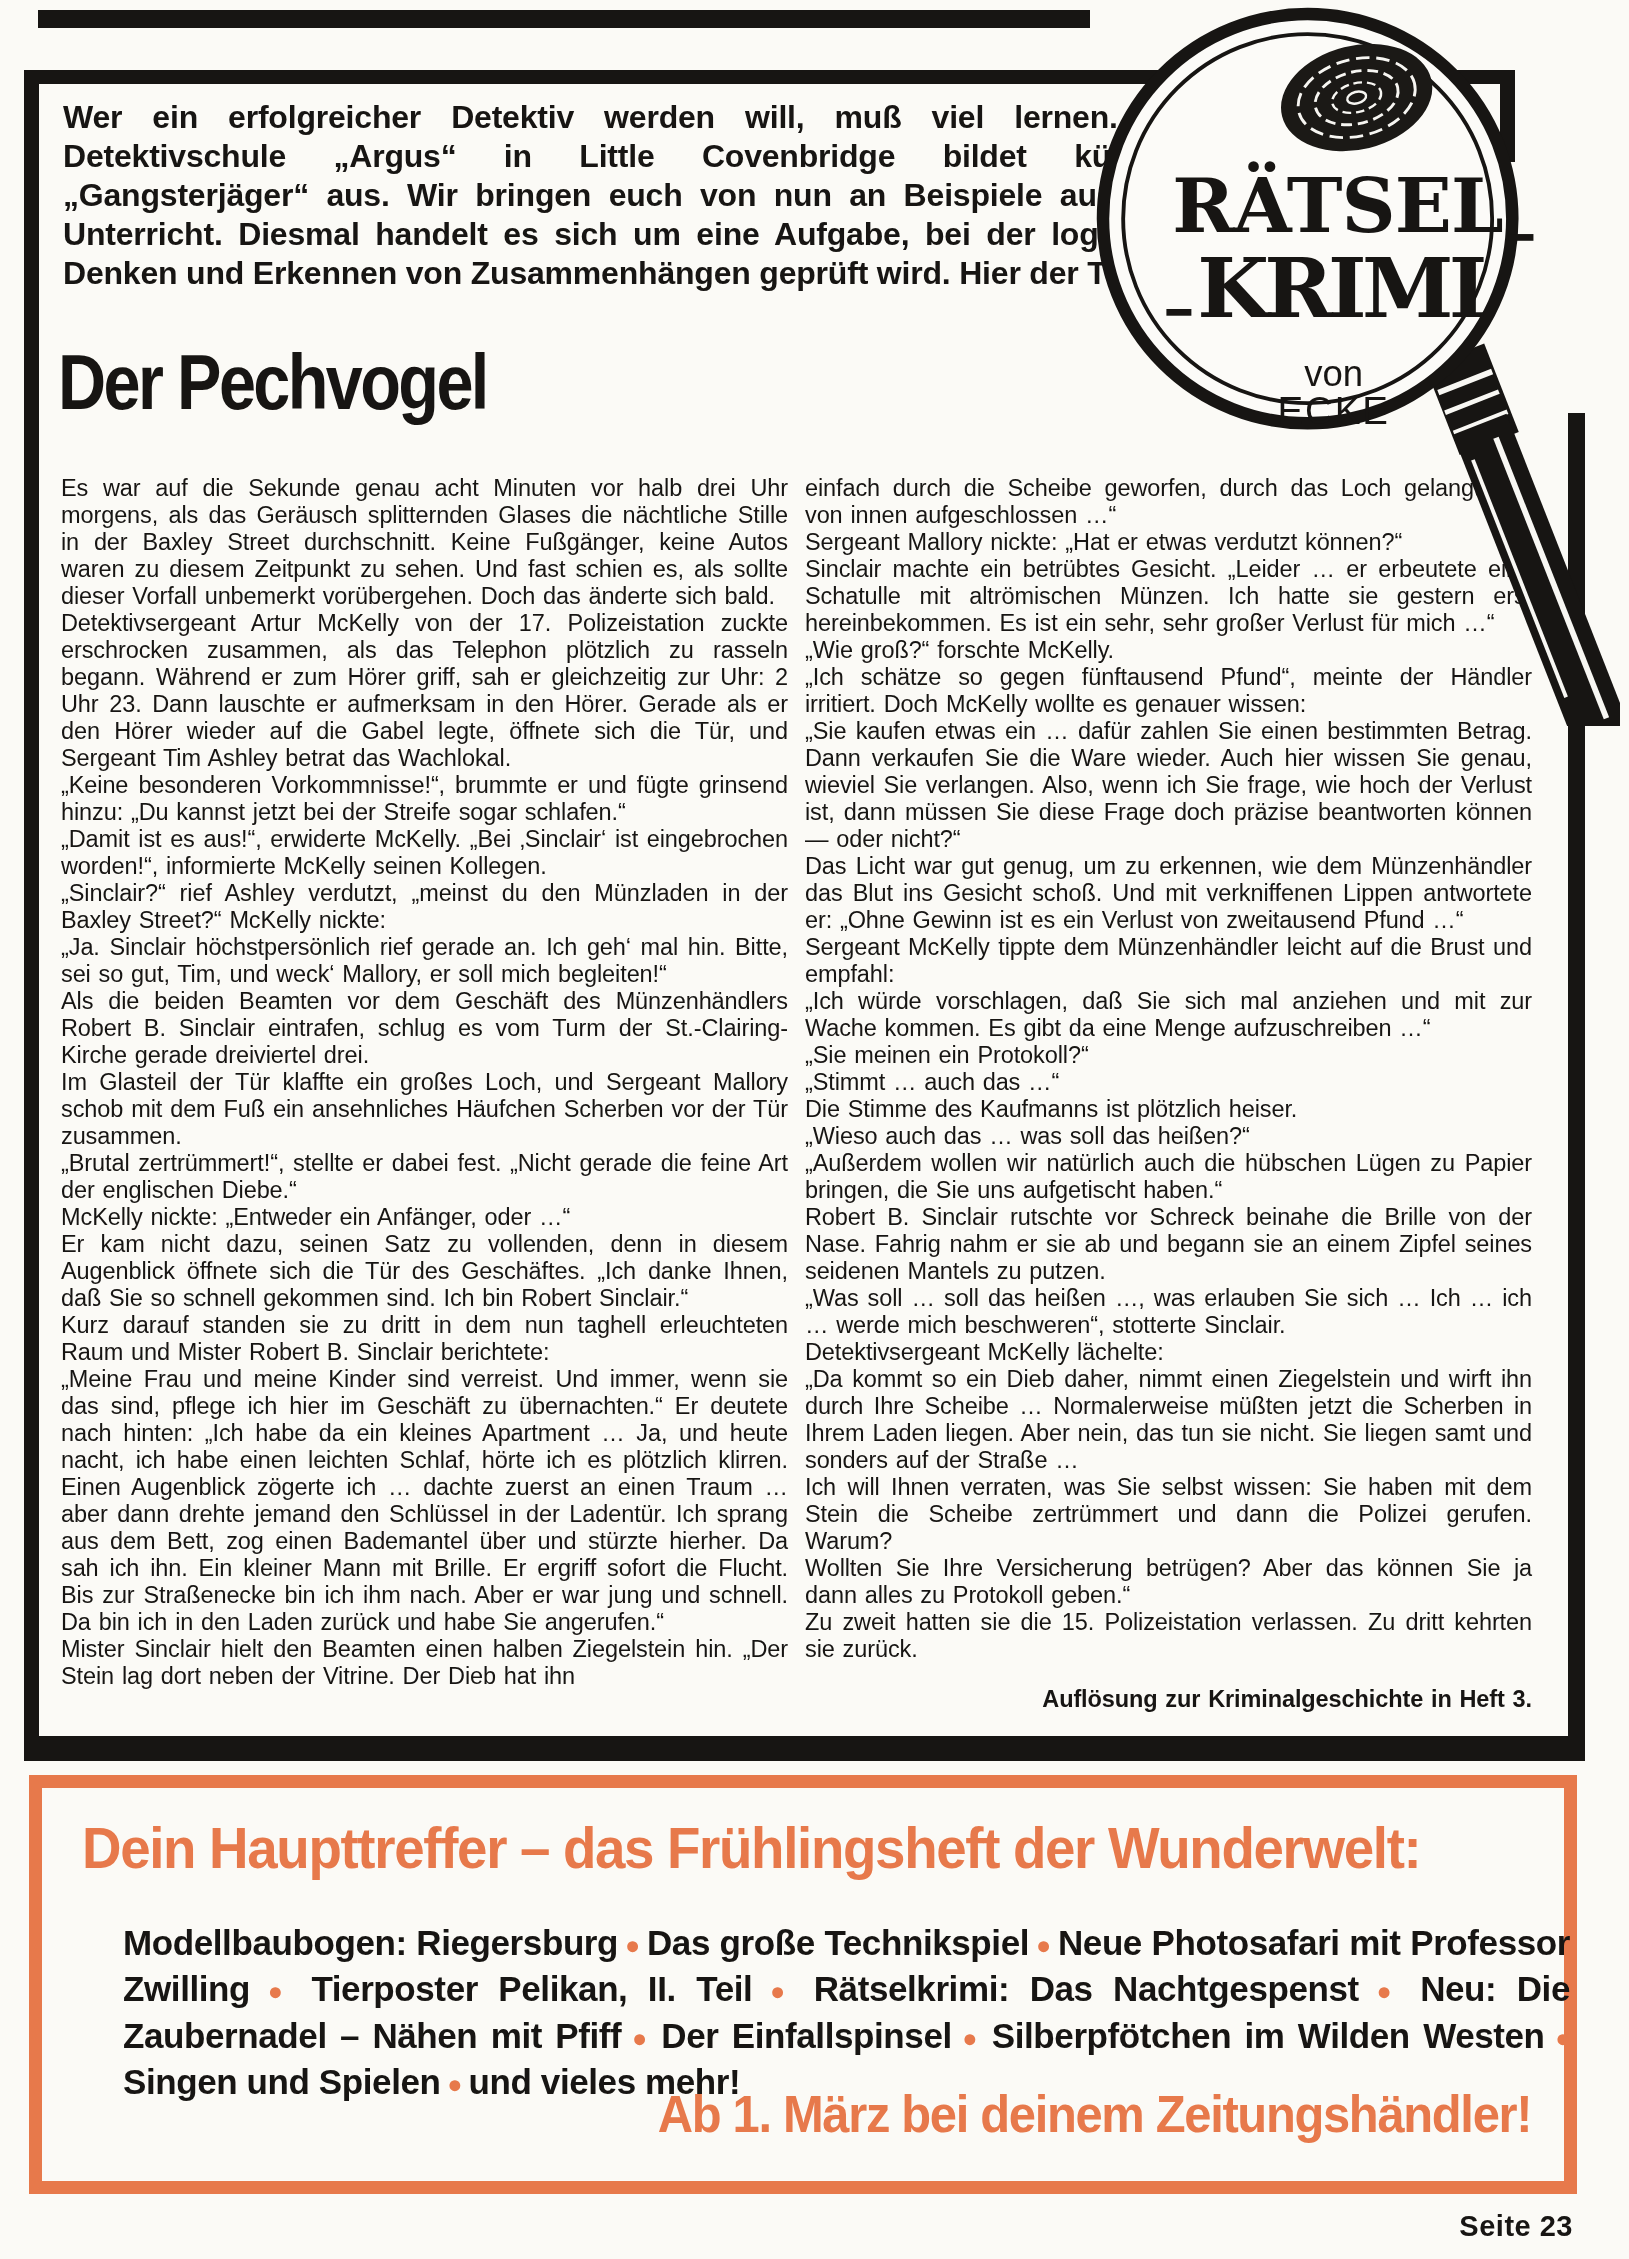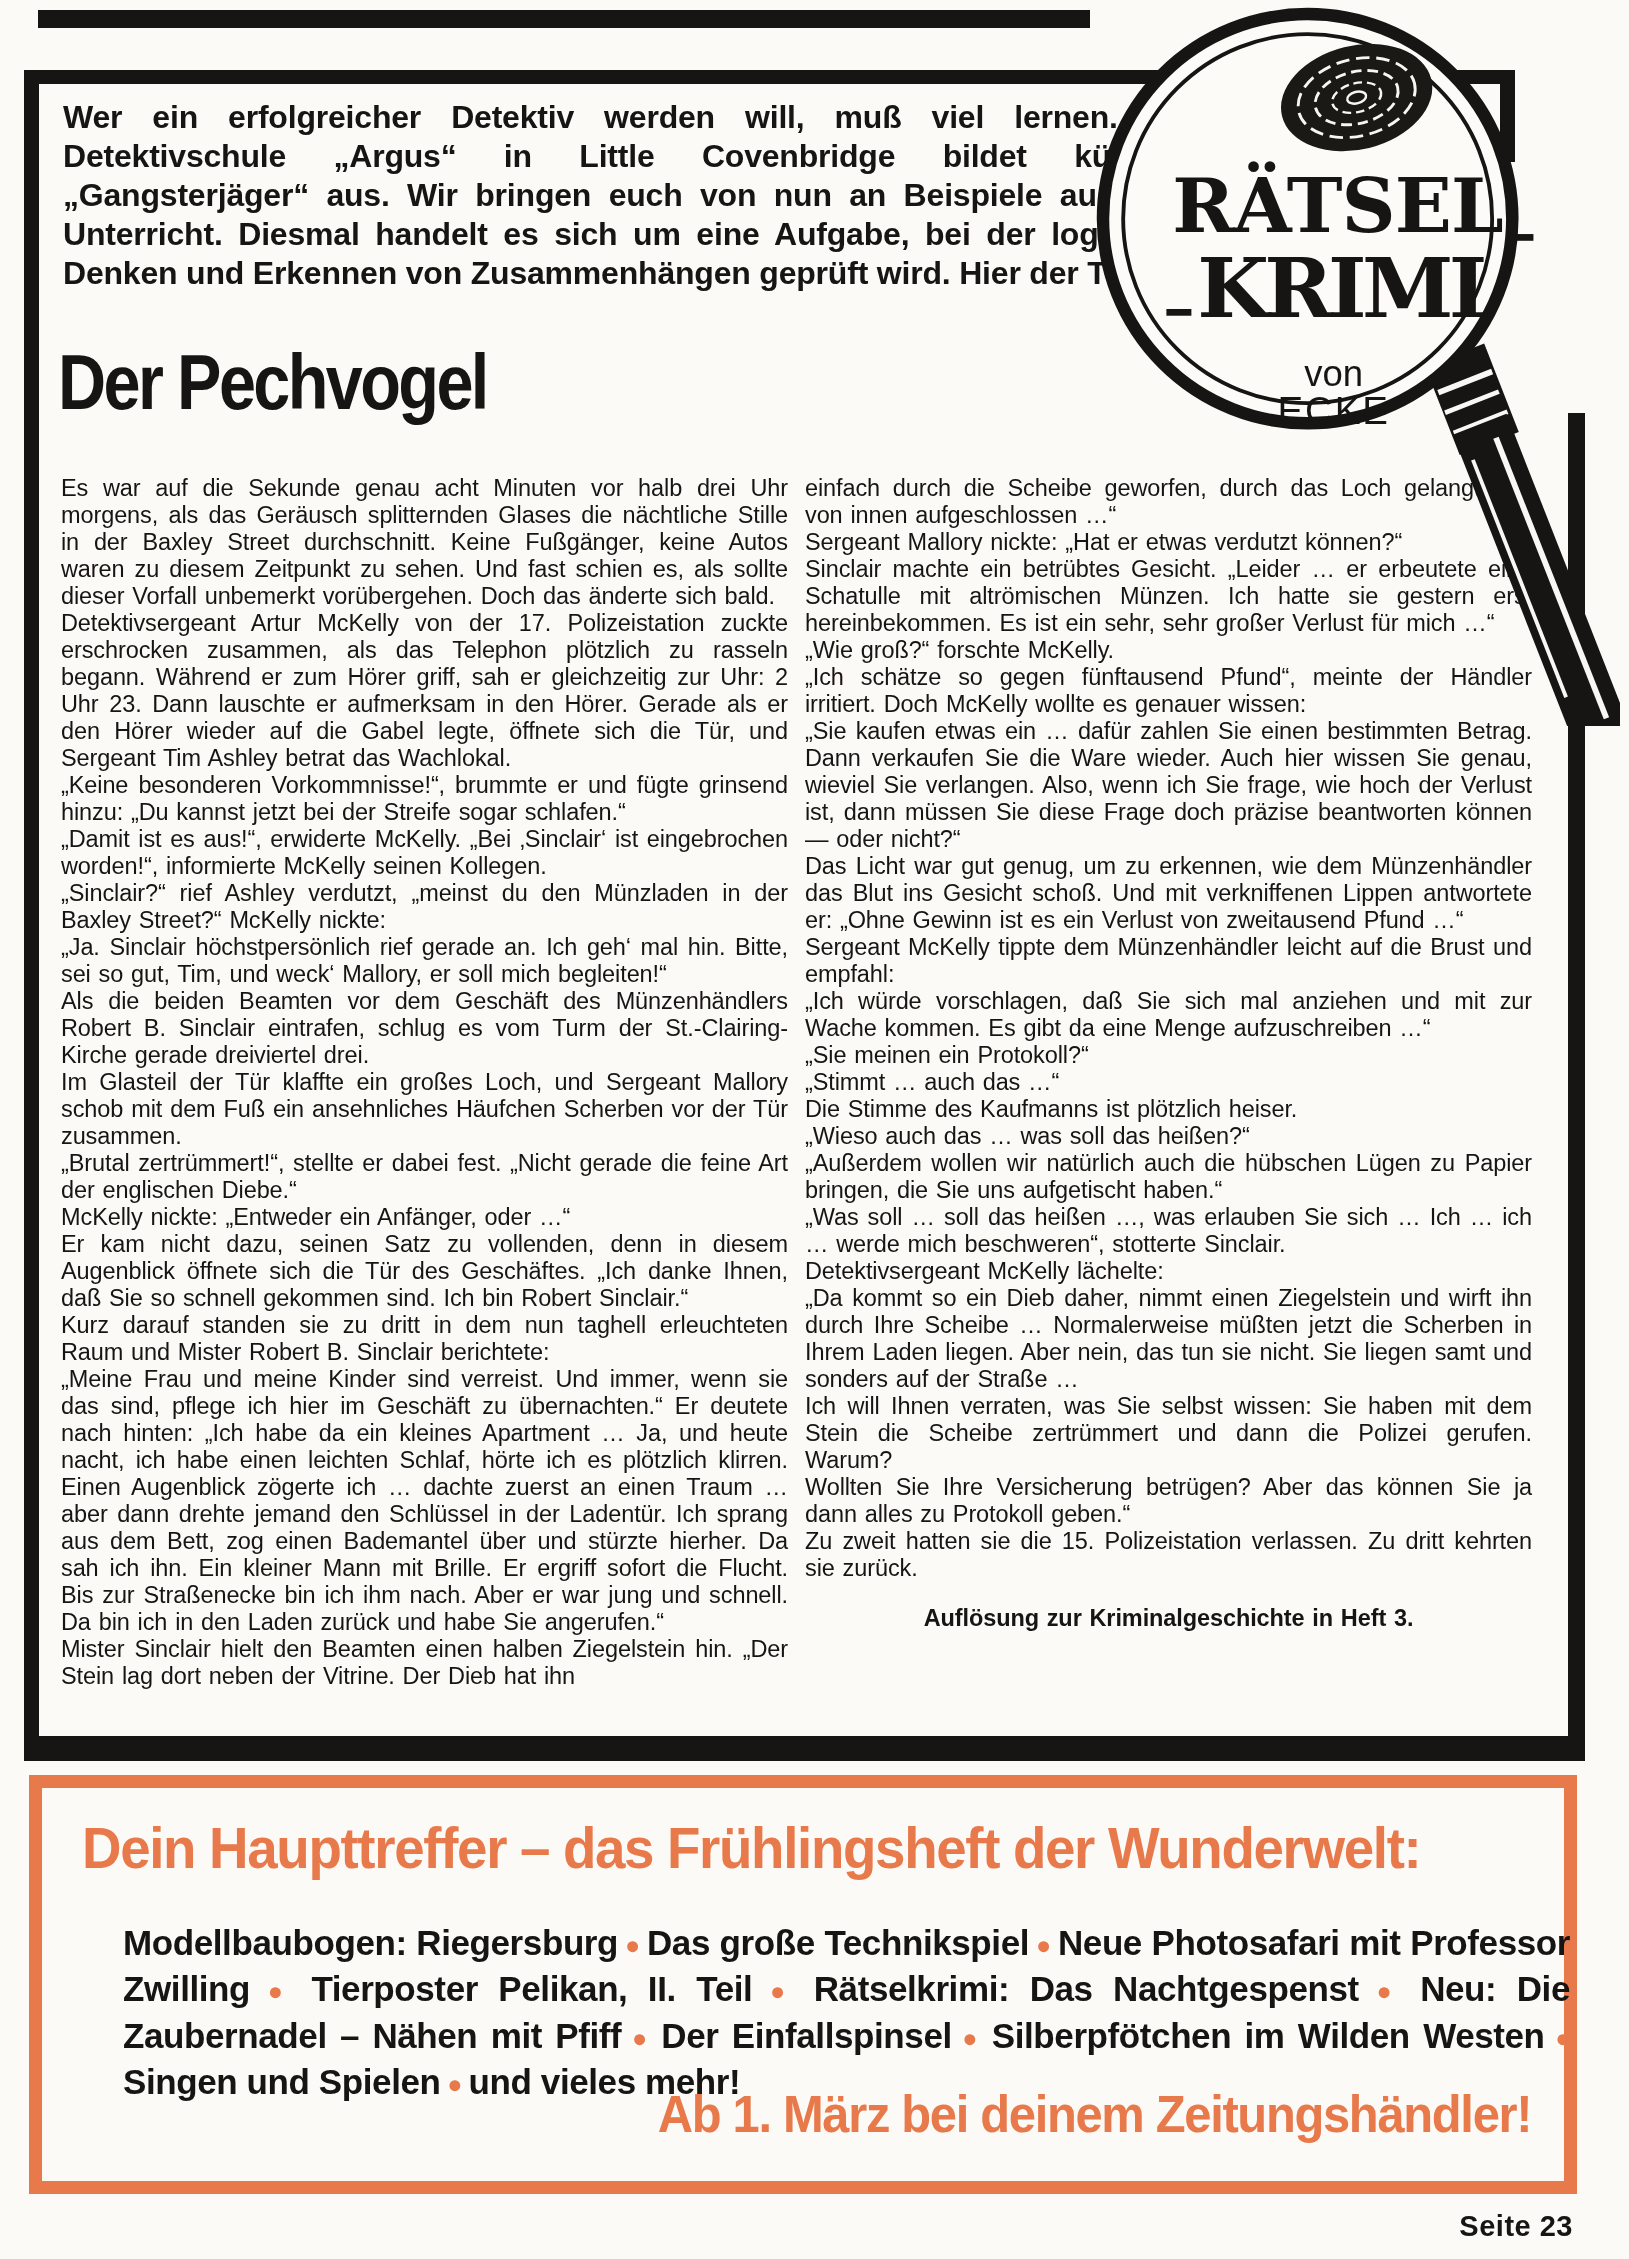--- a/index.html
+++ b/index.html
@@ -26,21 +26,21 @@
   }
   .col{
     position:absolute;top:475px;width:727px;
     font-size:23.5px;line-height:27px;text-align:justify;
     letter-spacing:-0.1px;word-spacing:1.4px;
   }
   .col-left{left:61px;}
   .col-right{left:805px;}
   .col p{margin:0;padding:0;}
   .story-footer{
-    margin-top:23px;font-weight:bold;text-align:center;font-size:23.5px;
+    margin-top:23px;font-weight:bold;text-align:right;font-size:23.5px;
   }
   
   .logo-svg{position:absolute;left:1076px;top:-9.6px;width:544px;height:736px;pointer-events:none;}
   
   .promo{
     position:absolute;left:29px;top:1775px;width:1522px;height:393px;
     border:13.4px solid #e7794b;background:transparent;
   }
   .promo-heading{
     position:absolute;left:40px;top:27px;
@@ -105,20 +105,21 @@
       <p class="para">„Ich schätze so gegen fünftausend Pfund“, meinte der Händler irritiert. Doch McKelly wollte es genauer wissen:</p>
       <p class="para">„Sie kaufen etwas ein … dafür zahlen Sie einen bestimmten Betrag. Dann verkaufen Sie die Ware wieder. Auch hier wissen Sie genau, wieviel Sie verlangen. Also, wenn ich Sie frage, wie hoch der Verlust ist, dann müssen Sie diese Frage doch präzise beantworten können — oder nicht?“</p>
       <p class="para">Das Licht war gut genug, um zu erkennen, wie dem Münzenhändler das Blut ins Gesicht schoß. Und mit verkniffenen Lippen antwortete er: „Ohne Gewinn ist es ein Verlust von zweitausend Pfund …“</p>
       <p class="para">Sergeant McKelly tippte dem Münzenhändler leicht auf die Brust und empfahl:</p>
       <p class="para">„Ich würde vorschlagen, daß Sie sich mal anziehen und mit zur Wache kommen. Es gibt da eine Menge aufzuschreiben …“</p>
       <p class="para">„Sie meinen ein Protokoll?“</p>
       <p class="para">„Stimmt … auch das …“</p>
       <p class="para">Die Stimme des Kaufmanns ist plötzlich heiser.</p>
       <p class="para">„Wieso auch das … was soll das heißen?“</p>
       <p class="para">„Außerdem wollen wir natürlich auch die hübschen Lügen zu Papier bringen, die Sie uns aufgetischt haben.“</p>
+      <p class="para">Robert B. Sinclair rutschte vor Schreck beinahe die Brille von der Nase. Fahrig nahm er sie ab und begann sie an einem Zipfel seines seidenen Mantels zu putzen.</p>
       <p class="para">„Was soll … soll das heißen …, was erlauben Sie sich … Ich … ich … werde mich beschweren“, stotterte Sinclair.</p>
       <p class="para">Detektivsergeant McKelly lächelte:</p>
       <p class="para">„Da kommt so ein Dieb daher, nimmt einen Ziegelstein und wirft ihn durch Ihre Scheibe … Normalerweise müßten jetzt die Scherben in Ihrem Laden liegen. Aber nein, das tun sie nicht. Sie liegen samt und sonders auf der Straße …</p>
       <p class="para">Ich will Ihnen verraten, was Sie selbst wissen: Sie haben mit dem Stein die Scheibe zertrümmert und dann die Polizei gerufen. Warum?</p>
       <p class="para">Wollten Sie Ihre Versicherung betrügen? Aber das können Sie ja dann alles zu Protokoll geben.“</p>
       <p class="para">Zu zweit hatten sie die 15. Polizeistation verlassen. Zu dritt kehrten sie zurück.</p>
     </div>
   <div class="story-footer">Auflösung zur Kriminalgeschichte in Heft 3.</div>
 </div>
 

